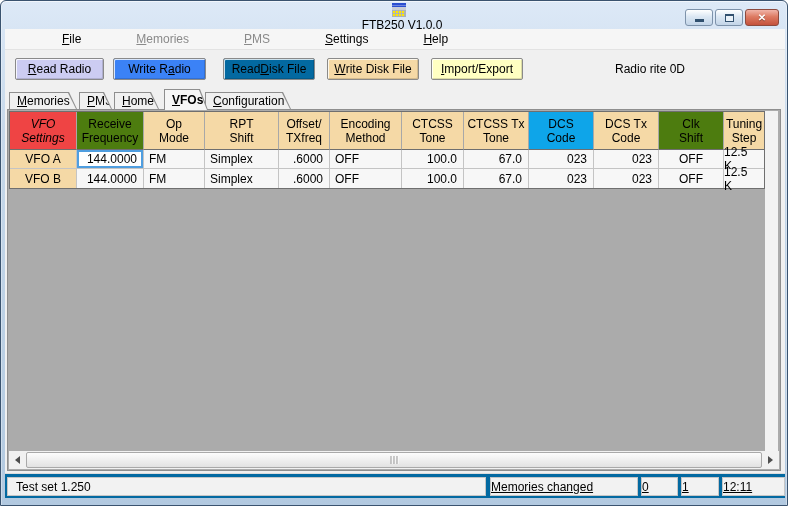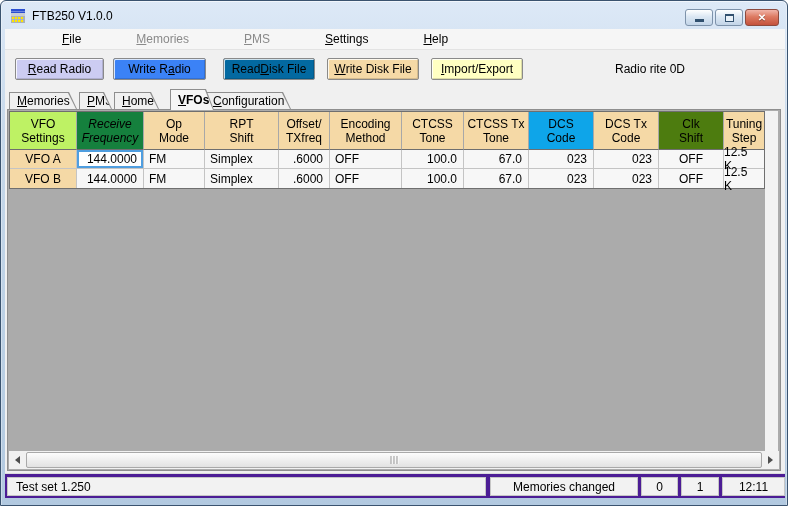--- a/index.html
+++ b/index.html
@@ -3,21 +3,21 @@
 <meta charset="utf-8">
 <style>
   * { box-sizing: border-box; margin: 0; padding: 0; }
   body { background:#fff; font-family:"Liberation Sans", sans-serif; }
   #screen { position:relative; width:788px; height:506px; overflow:hidden; font-size:12px; color:#000; }
 
   
   .window { position:absolute; inset:0; border:1px solid #3a536f; border-radius:6px 6px 0 0;
             background:linear-gradient(180deg,#dde9f7 0%,#c6d8ea 26%,#b2c9e0 100%);
             box-shadow:inset 0 1px 0 rgba(255,255,255,.6), inset 1px 0 0 rgba(255,255,255,.35), inset -1px 0 0 rgba(255,255,255,.35); }
-  .titlebar { position:absolute; left:1px; top:1px; width:786px; height:27px; display:flex; align-items:center; padding-left:8px; }
+  .titlebar { position:absolute; left:1px; top:1px; width:786px; height:27px; display:flex; align-items:center; padding-left:8px;flex-direction:column; }
   .app-icon { width:16px; height:16px; flex:none; }
   .title-text { margin-left:6px; color:#000; }
   .win-controls { position:absolute; top:7px; right:9px; display:flex; gap:2px; }
   .win-btn { height:17px; border-radius:3px; display:flex; align-items:center; justify-content:center;
              border:1px solid #7d92aa; background:linear-gradient(180deg,#ffffff,#dbe7f3 45%,#c3d5e8); }
   .win-btn.min, .win-btn.max { width:28px; }
   .win-btn.close { width:34px; border-color:#8d4a3d; background:linear-gradient(180deg,#f0b4a8,#dd7a62 45%,#c4523c); }
   .g-min { width:9px; height:3px; background:#31506e; margin-top:6px; }
   .g-max { width:9px; height:8px; border:1px solid #31506e; border-top-width:2px; background:#e9f1f8; }
   .g-close { color:#fff; font-size:10px; font-weight:bold; line-height:1; text-shadow:0 1px 1px rgba(0,0,0,.4); }
@@ -66,25 +66,25 @@
   .hscroll { position:absolute; left:1px; bottom:1px; width:770px; height:18px; background:#f1f1f1; display:flex; align-items:stretch; }
   .h-arrow { width:17px; flex:none; display:flex; align-items:center; justify-content:center; }
   .tri-l { width:0; height:0; border:4px solid transparent; border-left:none; border-right:5px solid #4e4e4e; }
   .tri-r { width:0; height:0; border:4px solid transparent; border-right:none; border-left:5px solid #4e4e4e; }
   .h-thumb { flex:1; margin:1px 0; background:linear-gradient(180deg,#fcfcfc,#e2e2e2); border:1px solid #a9a9a9;
              border-radius:2px; position:relative; }
   .grip { position:absolute; left:50%; top:50%; transform:translate(-50%,-50%); display:flex; gap:2px; }
   .grip i { width:1px; height:8px; background:#9a9a9a; box-shadow:1px 0 0 #fff; }
 
   
-  .statusbar { position:absolute; left:0; top:444px; width:780px; height:25px; background:#4c1d95;
+  .statusbar { position:absolute; left:0; top:444px; width:780px; height:25px; background:#0369a1;
                border-top:1px solid #dcdcdc; }
   .sb-panel { position:absolute; top:3px; height:19px; border:1px solid #c6c6c6; display:flex; align-items:center;
               background:#f2f2f2; }
-  .sb-center { justify-content:center; }
+  .sb-center { justify-content:flex-start;text-decoration:underline; }
   .sb-pad { padding-left:8px; }
   u { text-decoration:underline; }
 </style>
 </head>
 <body>
 
 <div id="screen">
   <div class="window">
 
     <div class="titlebar">
@@ -146,38 +146,38 @@
         <div class="t-in">
             <span><u>P</u>MS</span>
           </div>
       </div>
       <div class="tab" style="left:109px;width:45px;">
         <div class="t-out"></div>
         <div class="t-in">
             <span><u>H</u>ome</span>
           </div>
       </div>
-      <div class="tab active" style="left:165px;width:44px;border-radius:8px;">
+      <div class="tab active" style="left:159px;width:44px;border-radius:8px;">
         <div class="t-out"></div>
         <div class="t-in">
             <span><u>V</u>FOs</span>
           </div>
       </div>
       <div class="tab" style="left:200px;width:86px;">
         <div class="t-out"></div>
         <div class="t-in">
             <span><u>C</u>onfiguration</span>
           </div>
       </div>
 
       <div class="gridpanel">
         <div class="gridtable">
-          <div class="hcell" style="background-color: #bef264;">VFO
+          <div class="hcell" style="background-color: #ef4444; font-style: italic;">VFO
 Settings</div>
-          <div class="hcell" style="background-color: #15803d; font-style: italic;">Receive
+          <div class="hcell" style="background-color: #4d7c0f;">Receive
 Frequency</div>
           <div class="hcell" style="background-color: rgb(245, 217, 166);">Op
 Mode</div>
           <div class="hcell" style="background-color: rgb(245, 217, 166);">RPT
 Shift</div>
           <div class="hcell" style="background-color: rgb(245, 217, 166);">Offset/
 TXfreq</div>
           <div class="hcell" style="background-color: rgb(245, 217, 166);">Encoding
 Method</div>
           <div class="hcell" style="background-color: rgb(245, 217, 166);">CTCSS

